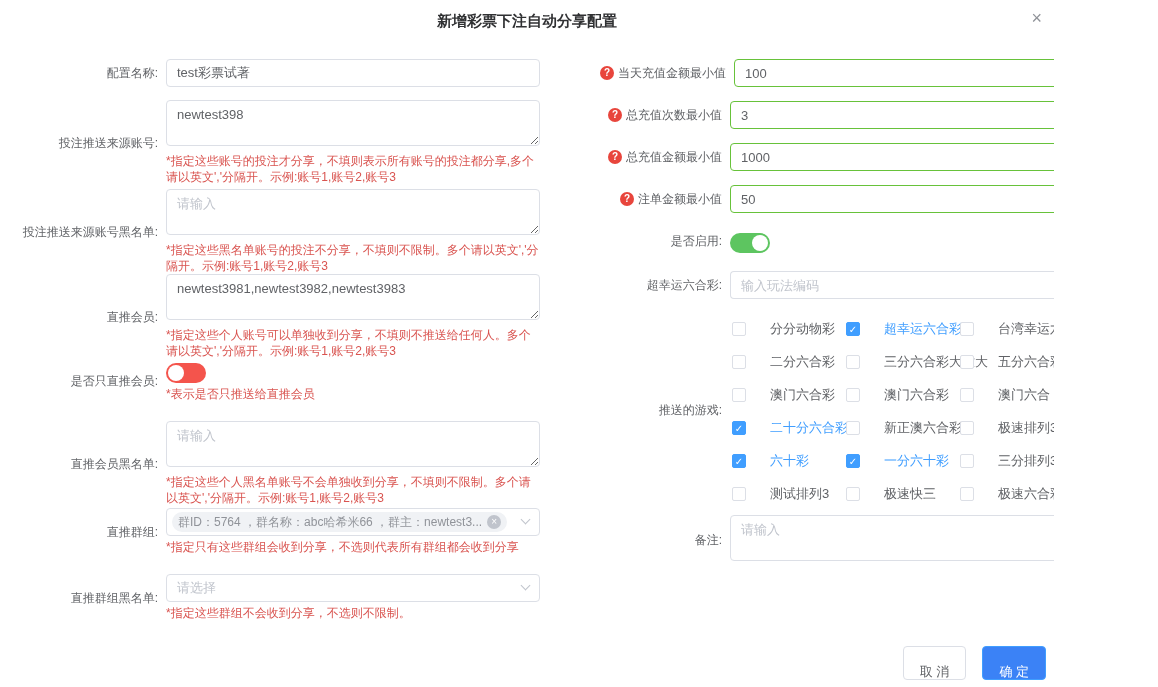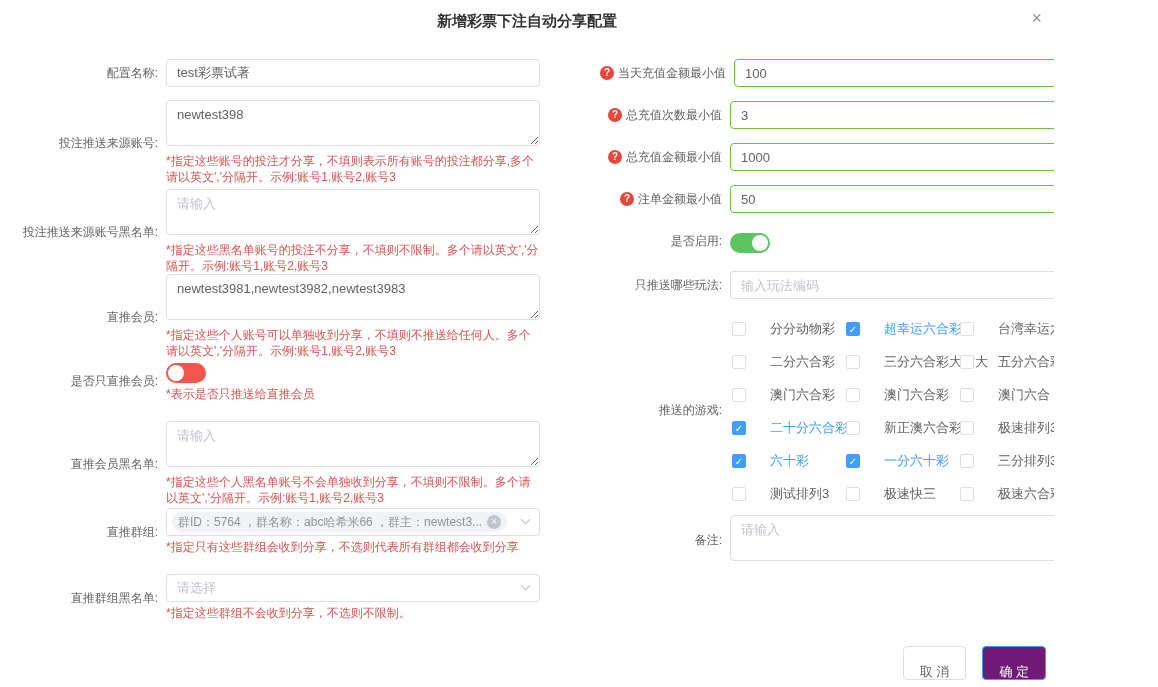--- a/index.html
+++ b/index.html
@@ -80,21 +80,21 @@
   .scroll-track { position:absolute; right:0; top:0; width:10px; height:186px; background:#fafafa;
                   border-radius:5px; }
   .scroll-thumb { position:absolute; top:5px; left:1px; width:8px; height:28px; background:#c4c4c4;
                   border-radius:4px; cursor:pointer; }
 
   
   .footer { position:absolute; right:8px; bottom:7px; display:flex; gap:16px; }
   .btn { height:30px; padding:16px 16px; border-radius:4px; font-size:13px; cursor:pointer;
          font-family:inherit; }
   .btn.plain { background:#fff; border:1px solid #dcdfe6; color:#606266; }
-  .btn.primary { background:#701a75; border:1px solid #409EFF; color:#fff; }
+  .btn.primary { background:#3b82f6; border:1px solid #409EFF; color:#fff; }
 
   
   .mb13{margin-bottom:13px} .mb4{margin-bottom:4px} .mb0{margin-bottom:0}
   .mb19{margin-bottom:19px} .mb2{margin-bottom:2px}
   
   .rmb14{margin-bottom:14px} .rmt6{margin-top:6px} .rmb16{margin-bottom:16px}
   .rmb18{margin-bottom:18px} .rmb12{margin-bottom:12px}
   .toggle-row .lbl { height:20px; line-height:20px; }
   .col-right .toggle-row .lbl { height:28px; line-height:28px; }
 </style>
@@ -231,21 +231,21 @@
       </label>
       <div class="ctrl">
         <div class="switch on">
           <div class="knob"></div>
         </div>
       </div>
     </div>
 
     <div class="row rmb18">
       <label class="lbl">
-        <span>只推送哪些玩法:</span>
+        <span>超幸运六合彩:</span>
       </label>
       <div class="ctrl">
         <div class="input-group">
           <input class="text-input" placeholder="输入玩法编码" style="">
           <div class="append">
             <span class="plus-icon">⊕</span>
           </div>
         </div>
       </div>
     </div>

